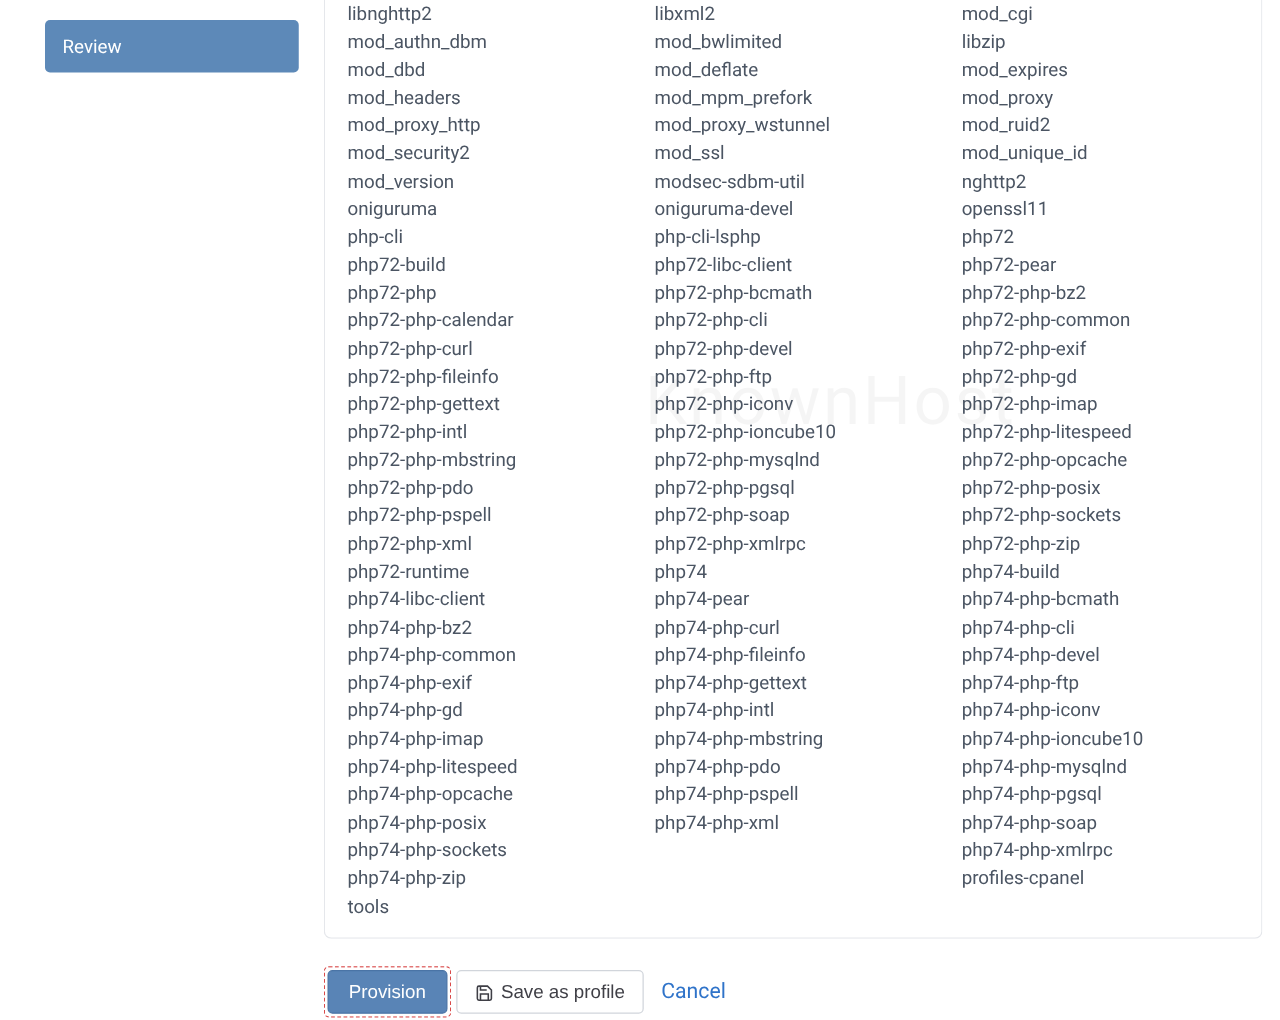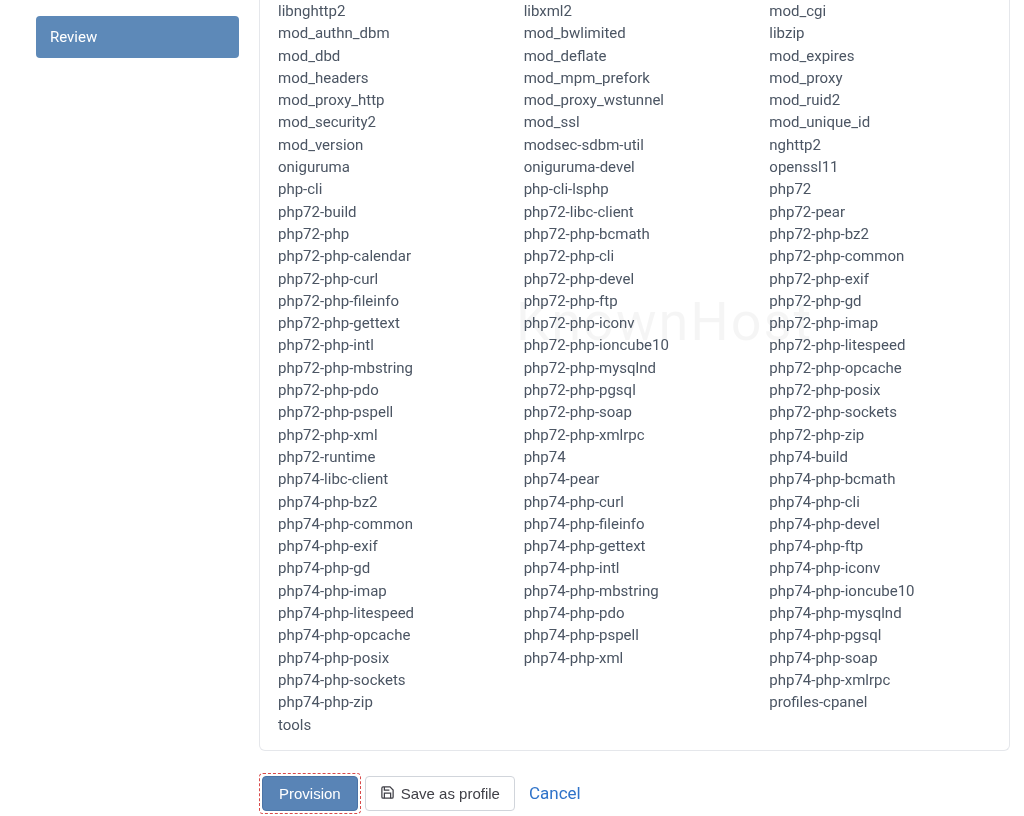--- a/index.html
+++ b/index.html
@@ -77,21 +77,21 @@
     }
     .btn-secondary {
       background: #fff;
       color: #3f3f46;
       border: 1px solid #d1d5db;
       padding: 8px 14px;
       border-radius: 4px;
       font-size: 15px;
       cursor: pointer;
       display: inline-flex;
-      align-items: flex-start;
+      align-items: flex-end;
       gap: 6px;
     }
     .link-cancel {
       color: #2f73c9;
       font-size: 17px;
       cursor: pointer;
       text-decoration: none;
       margin-left: 10px;
     }
     .save-icon {

